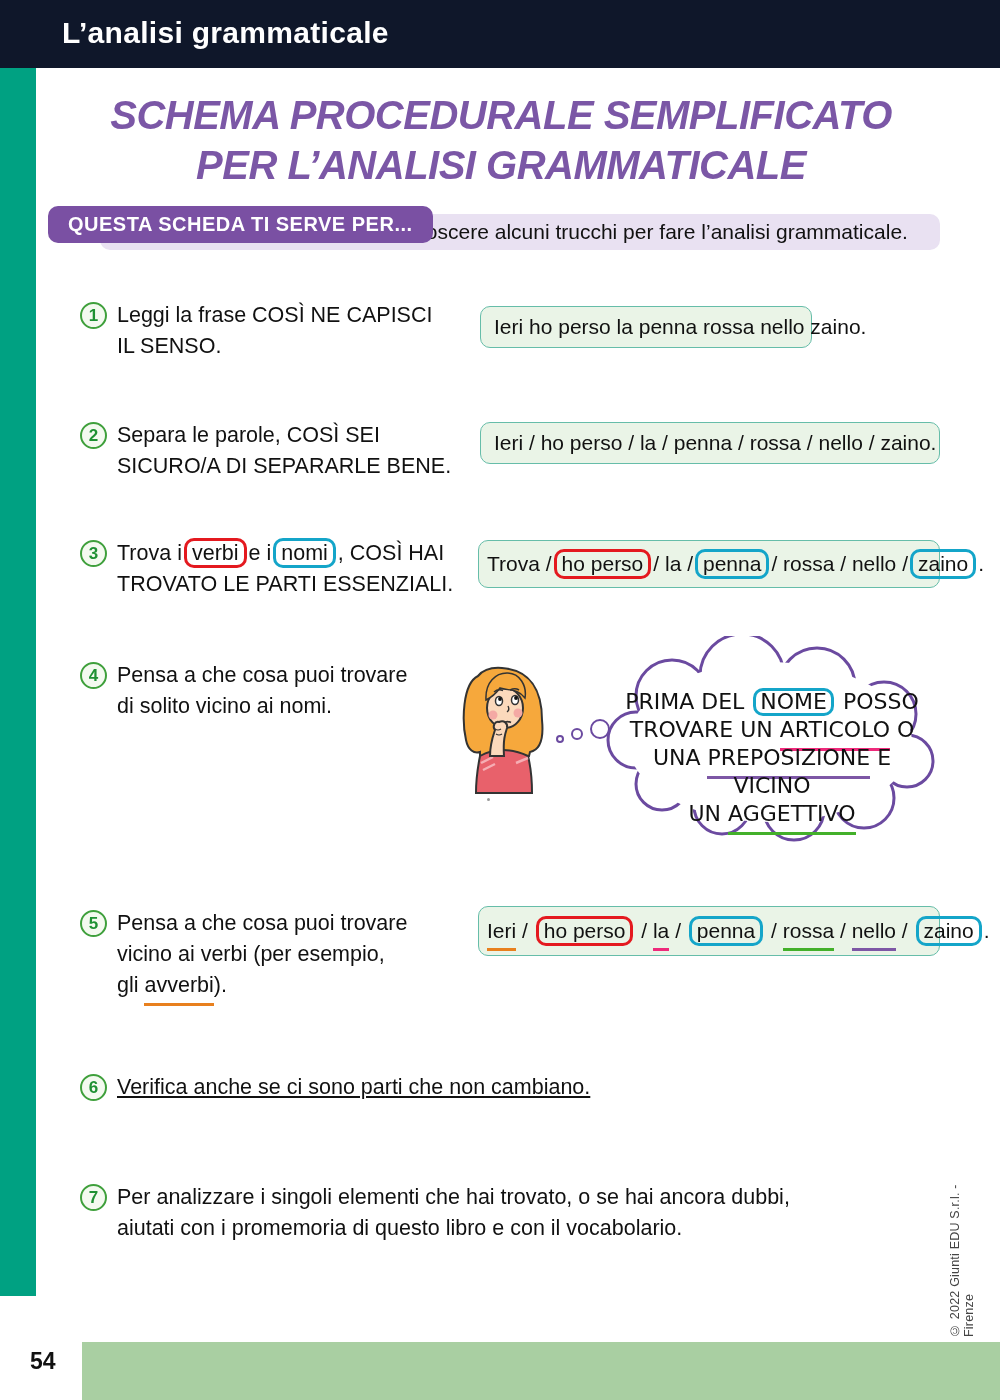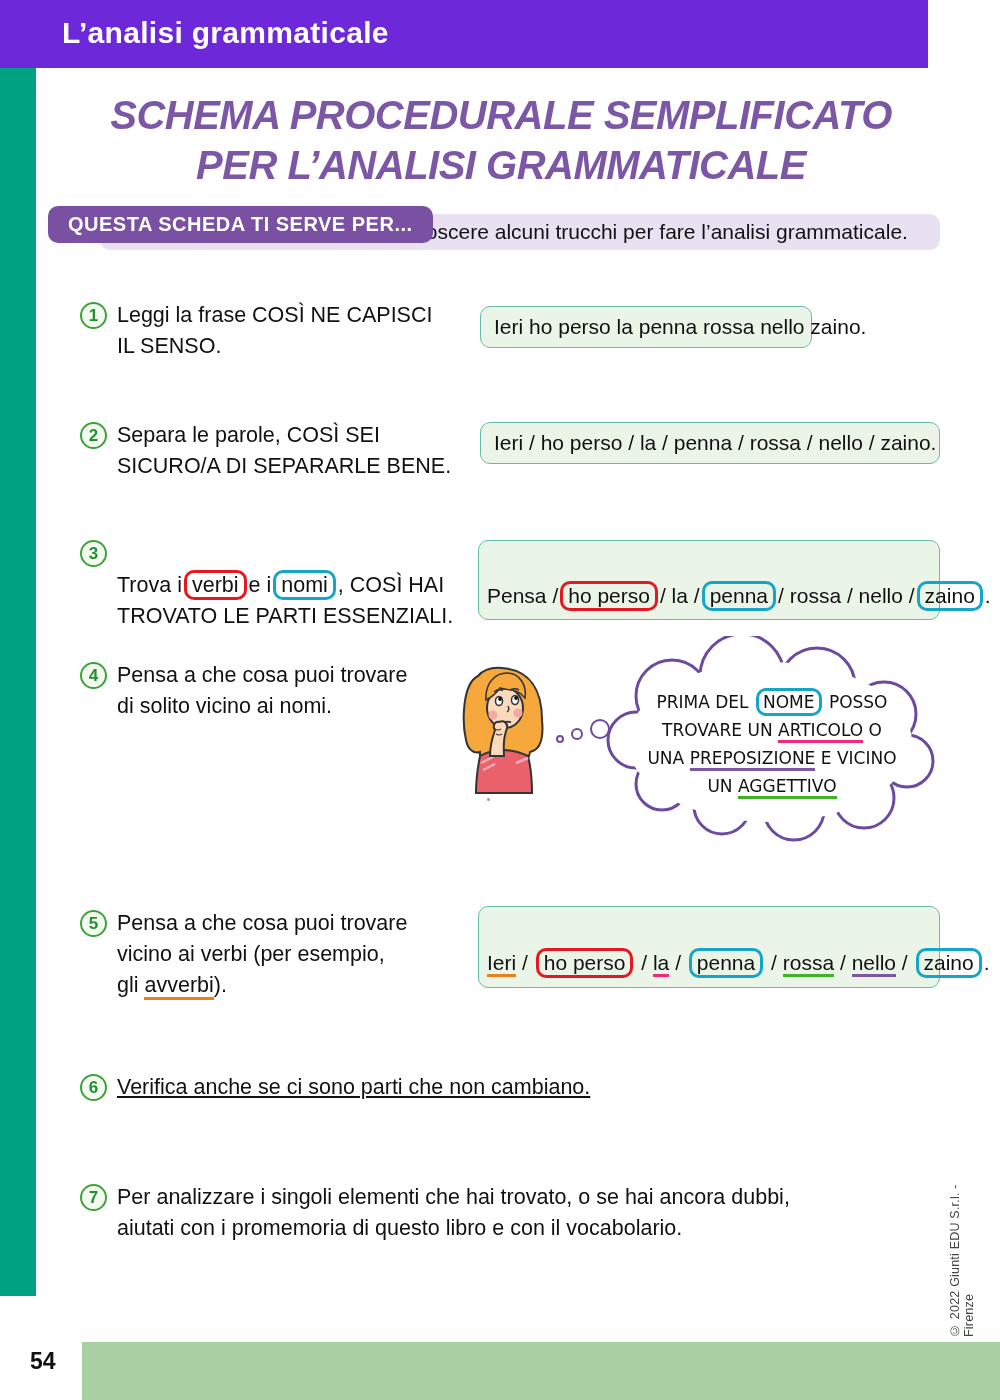--- a/index.html
+++ b/index.html
@@ -2,21 +2,21 @@
 <html><head>
 <meta charset="utf-8">
 <style>
   * { margin:0; padding:0; box-sizing:border-box; }
   body { background:#fff; }
   .page {
     position:relative; width:1000px; height:1400px; overflow:hidden;
     background:#ffffff; font-family:"Liberation Sans", sans-serif; color:#111;
   }
   
-  .header-bar { position:absolute; left:0; top:0; width:928px; height:68px; background:#6d28d9; }
+  .header-bar { position:absolute; left:0; top:0; width:1000px; height:68px; background:#0f172a; }
   .header-title { position:absolute; left:62px; top:0; line-height:66px; font-size:30px; font-weight:bold; color:#fff; letter-spacing:0.3px; }
   .side-strip { position:absolute; left:0; top:68px; width:36px; height:1228px; background:#00a182; }
 
   
   .main-title { position:absolute; left:36px; top:90px; width:930px; text-align:center;
     color:#7b57a6; font-weight:bold; font-size:40px; line-height:50px; letter-spacing:-0.5px;font-style:italic; }
 
   
   .purpose-bar { position:absolute; left:100px; top:214px; width:840px; height:36px;
     background:#e9e1f2; border-radius:10px; }
@@ -31,33 +31,33 @@
     border-radius:50%; background:#f4faf0; color:#1f9133; font-weight:bold; font-size:17px;
     text-align:center; line-height:23px; }
   .step-text { font-size:21.5px; line-height:31px; color:#111; white-space:pre-line; }
 
   
   .ex-box { position:absolute; background:#eaf4e7; border:1.5px solid #66bda9; border-radius:10px;
     font-size:21px; color:#111; padding:7px 13px; line-height:26px; white-space:nowrap; }
 
   
   .w-box { display:inline-block; border-radius:10px; padding:0 5px; margin:0 2px; line-height:24px; border:3px solid; }
-  .w-box.red { border-color:#e4191f;margin-top:32px; }
+  .w-box.red { border-color:#e4191f; }
   .w-box.cyan { border-color:#14a5c9; }
   .w-box.small { padding:0 4px; line-height:22px; }
-  .u { border-bottom:3px solid; padding-bottom:0px; }
+  .u { border-bottom:3px solid; padding-bottom:6px; }
   .u-orange { border-color:#e8801e; }
   .u-pink { border-color:#ee2a7b; }
   .u-green { border-color:#43b02a; }
   .u-purple { border-color:#7d57a5; }
 
   
   .cloud-svg { position:absolute; left:602px; top:636px; }
   .cloud-text { position:absolute; left:622px; top:688px; width:300px; text-align:center;
-    font-family:"DejaVu Sans", sans-serif; font-size:17px; line-height:28px; color:#111; }
+    font-family:"DejaVu Sans", sans-serif; font-size:22px; line-height:28px; color:#111; }
   .dot { position:absolute; border:2.5px solid #6b4aa0; border-radius:50%; background:#fff; }
   .dot1 { left:556px; top:735px; width:8px;  height:8px; }
   .dot2 { left:571px; top:728px; width:12px; height:12px; }
   .dot3 { left:590px; top:719px; width:20px; height:20px; }
   .girl-svg { position:absolute; left:450px; top:660px; }
   .speck { position:absolute; left:487px; top:798px; width:3px; height:3px; background:#9a9a9a; border-radius:50%; }
 
   
   .footer-bar { position:absolute; left:82px; top:1342px; width:918px; height:58px; background:#a9cfa2; }
   .page-number { position:absolute; left:30px; top:1348px; font-size:23px; font-weight:bold; color:#111; }
@@ -103,21 +103,21 @@
   </div>
 
   <div class="step" style="top:538px;">
     <div class="step-num">3</div>
     <div class="step-text" style="width:420px; white-space:normal;">
       <span>Trova i</span><span class="w-box red">verbi</span><span>e i</span><span class="w-box cyan">nomi</span><span>, COSÌ HAI</span><br>
       <span>TROVATO LE PARTI ESSENZIALI.</span>
     </div>
   </div>
   <div class="ex-box" style="left:478px; top:540px; width:462px; padding:8px 8px;">
-    <span>Pensa /</span><span class="w-box red">ho perso</span><span>/ la /</span><span class="w-box cyan">penna</span><span>/ rossa / nello /</span><span class="w-box cyan">zaino</span><span>.</span>
+    <span>Trova /</span><span class="w-box red">ho perso</span><span>/ la /</span><span class="w-box cyan">penna</span><span>/ rossa / nello /</span><span class="w-box cyan">zaino</span><span>.</span>
   </div>
 
   <div class="step" style="top:660px;">
     <div class="step-num">4</div>
     <div class="step-text" style="width:380px;">Pensa a che cosa puoi trovare
 di solito vicino ai nomi.</div>
   </div>
 
   <svg class="girl-svg" width="105" height="135" viewBox="0 0 105 135">
     <path d="M28,16 C12,24 12,62 16,80 C18,90 24,94 30,92 L30,96 L79,96 L80,92 C90,90 94,80 92,60 C92,30 80,10 52,8 C40,7 33,10 28,16 Z" fill="#f6a83c" stroke="#333" stroke-width="2"></path>

